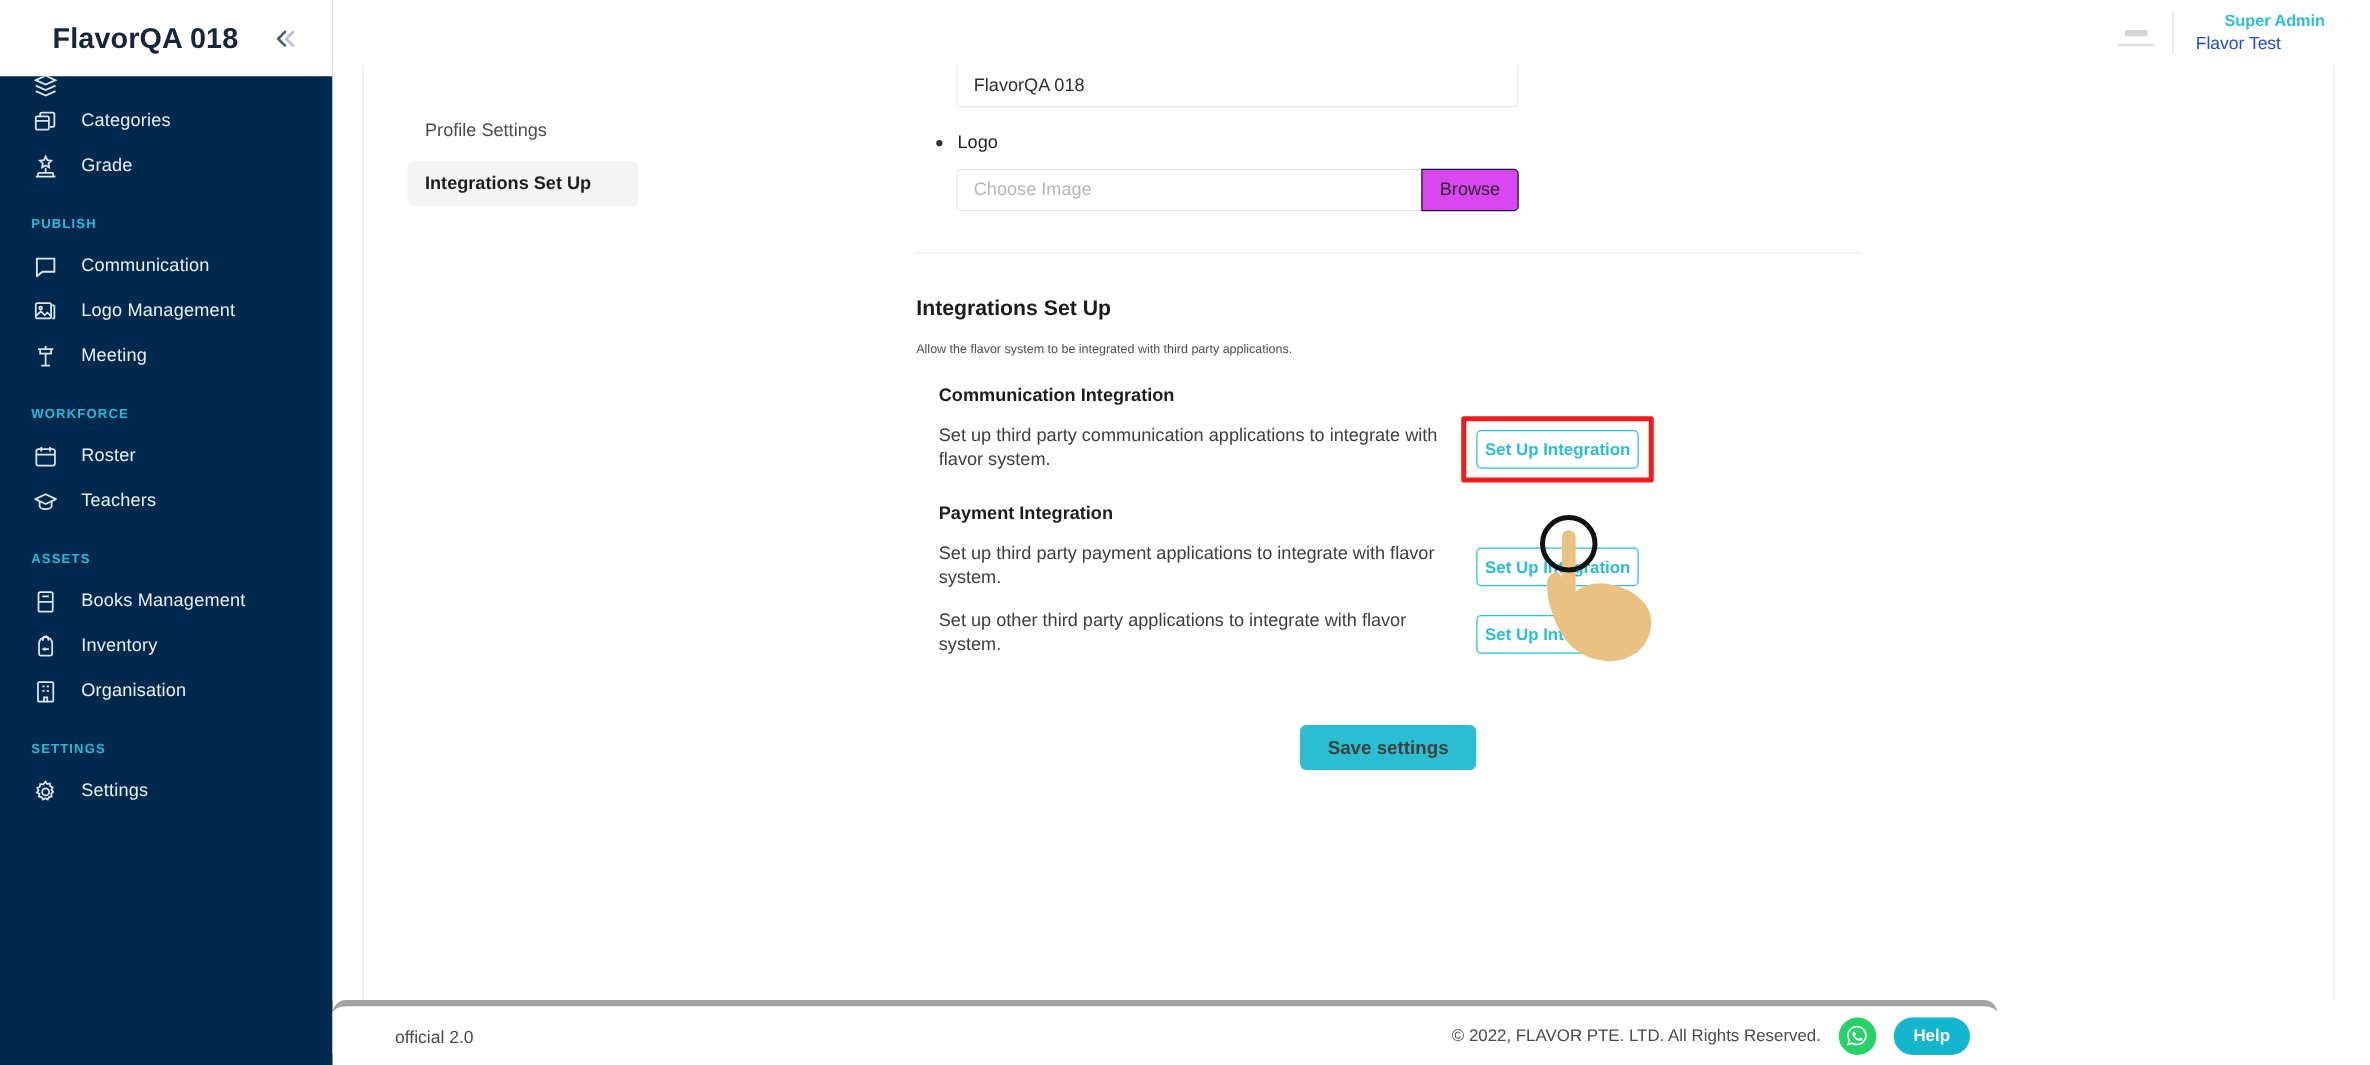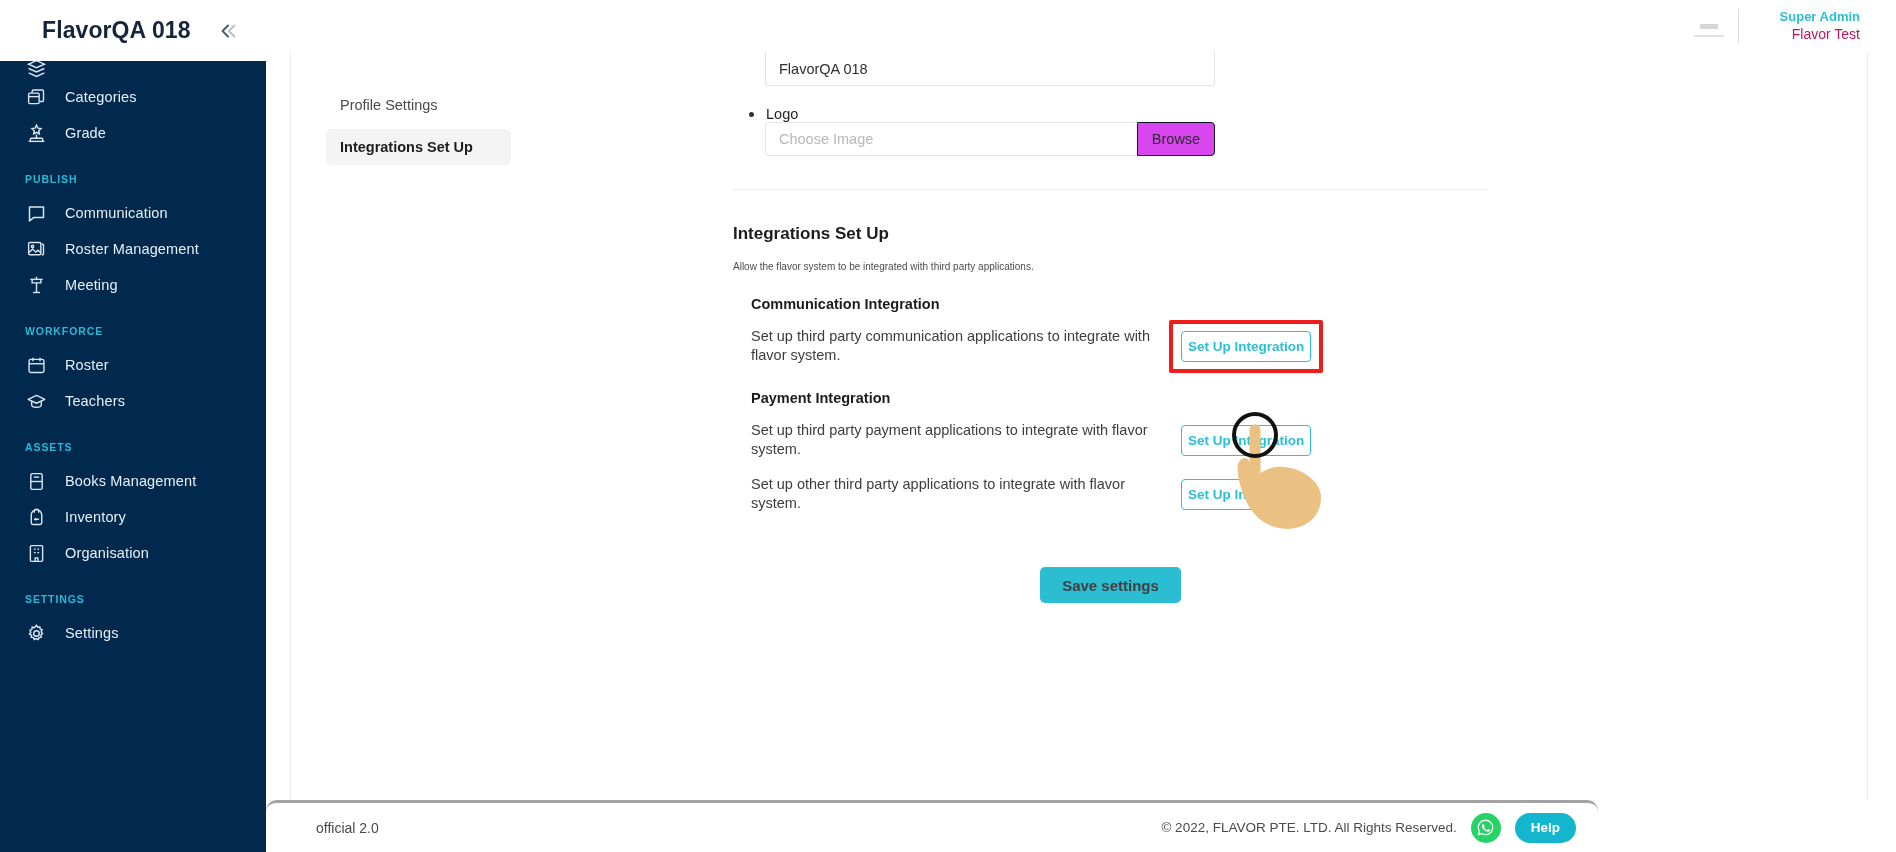--- a/index.html
+++ b/index.html
@@ -138,23 +138,22 @@
   .user-text { line-height: 1.35; text-align: left; }
   .user-role {
     font-size: 13px;
     font-weight: 700;
     color: #2bbfd4;
     white-space: nowrap;
     margin-left: 23px;
   }
   .user-name {
     font-size: 14px;
-    color: #be185d;
+    color: #1d4ed8;
     white-space: nowrap;
-    text-align: right;
   }
 
   
   .content-wrap {
     position: absolute;
     left: 266px; top: 52px;
     width: 1630px;
     height: 748px;
     background: #ffffff;
     overflow: hidden;
@@ -224,20 +223,21 @@
     color: #1f1f1f;
   }
   .bullet-dot {
     width: 5px; height: 5px;
     border-radius: 50%;
     background: #333;
     flex: 0 0 5px;
   }
   .file-row {
     margin-left: 244px;
+    margin-top: 13px;
     display: flex;
     width: 450px;
     height: 34px;
   }
   .file-input {
     flex: 1;
     border: 1px solid #e4e4e4;
     border-right: none;
     border-radius: 4px 0 0 4px;
     padding: 0 13px;
@@ -353,21 +353,21 @@
     cursor: pointer;
   }
 
   
   .footer {
     position: absolute;
     left: 266px; top: 800px;
     width: 1332px;
     height: 52px;
     background: #ffffff;
-    border-top: 3px solid #a3a3a3;
+    border-top: 5px solid #a3a3a3;
     display: flex;
     align-items: center;
     justify-content: space-between;
     padding: 0 22px 0 50px;
     border-radius: 11px;
   }
   .footer-left {
     font-size: 14px;
     color: #4a4a4a;
   }
@@ -477,21 +477,21 @@
           </div>
           <div class="nav-item">
             <span class="nav-icon">
               <svg width="21" height="21" viewBox="0 0 24 24" fill="none" stroke="currentColor" stroke-width="1.6">
                 <rect x="3" y="4" width="14" height="14" rx="1.5"></rect>
                 <circle cx="7.5" cy="8.5" r="1.3"></circle>
                 <path d="M3.6 15.5l4-4 3.5 3.5 2.5-2.3 3.4 3.1"></path>
                 <path d="M20 6v12M20 6l-2 0M20 18l-2 0"></path>
               </svg>
             </span>
-            <span class="nav-label">Roster Management</span>
+            <span class="nav-label">Logo Management</span>
           </div>
           <div class="nav-item">
             <span class="nav-icon">
               <svg width="21" height="21" viewBox="0 0 24 24" fill="none" stroke="currentColor" stroke-width="1.6">
                 <path d="M5 5h14"></path>
                 <path d="M7 5v4h10V5"></path>
                 <path d="M12 9v11"></path>
                 <path d="M8 20h8"></path>
                 <path d="M12 2v3"></path>
               </svg>

